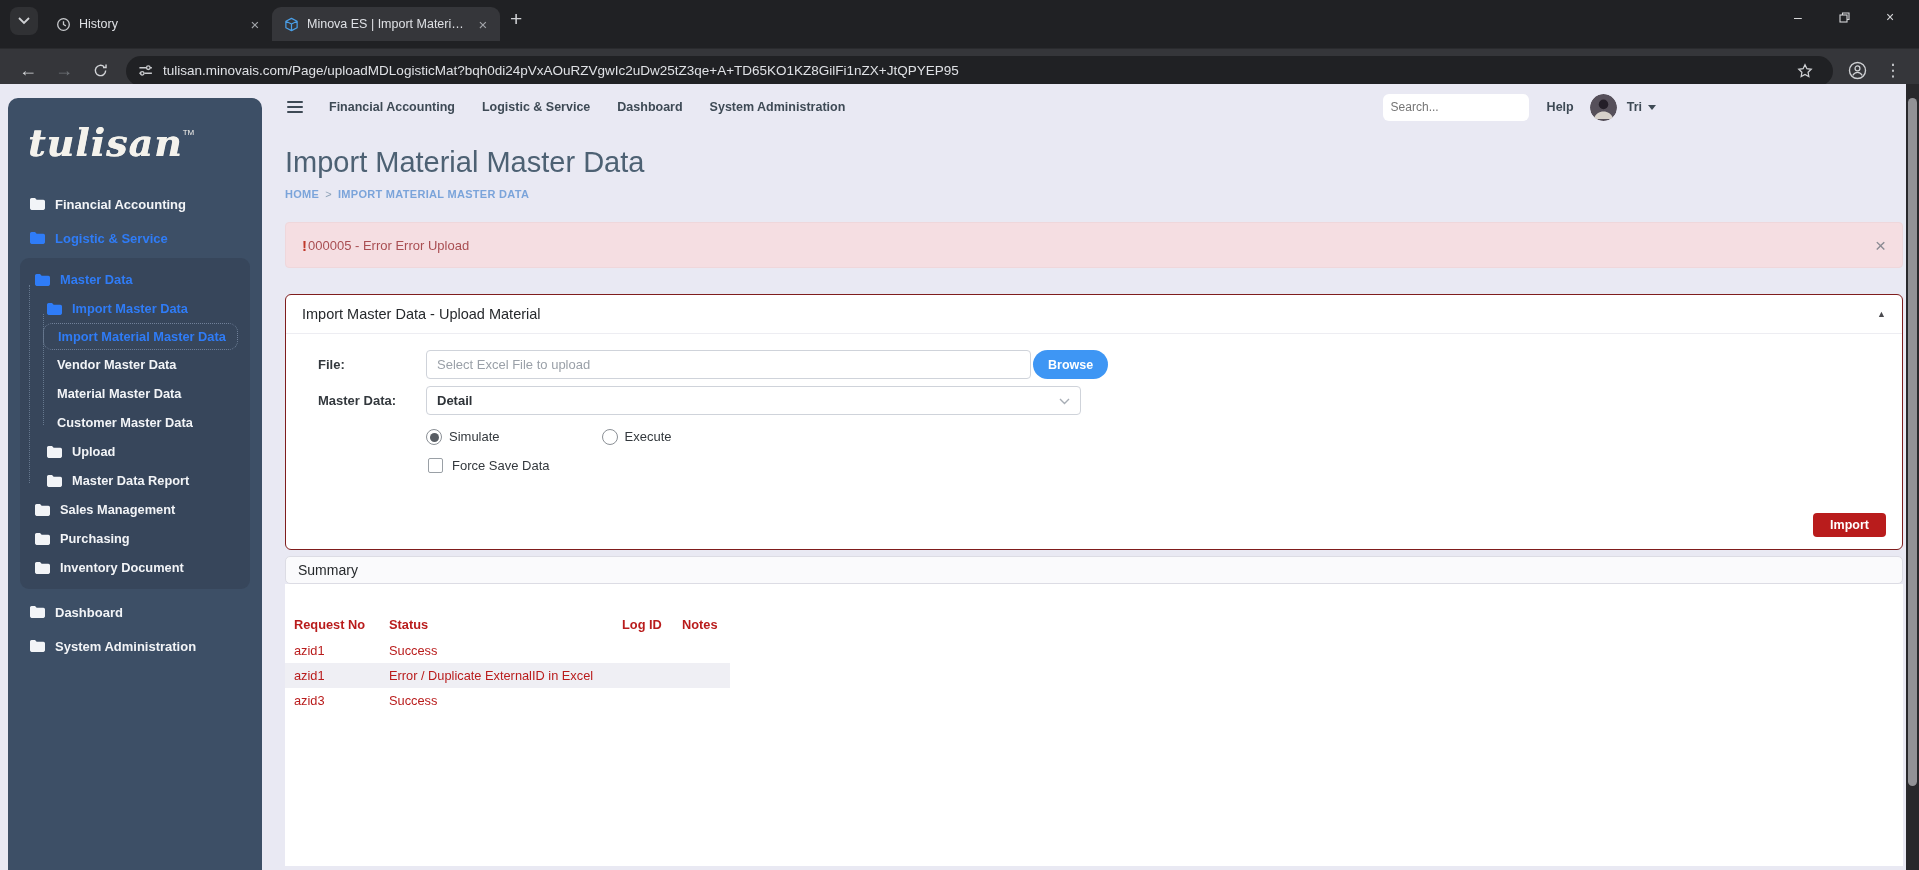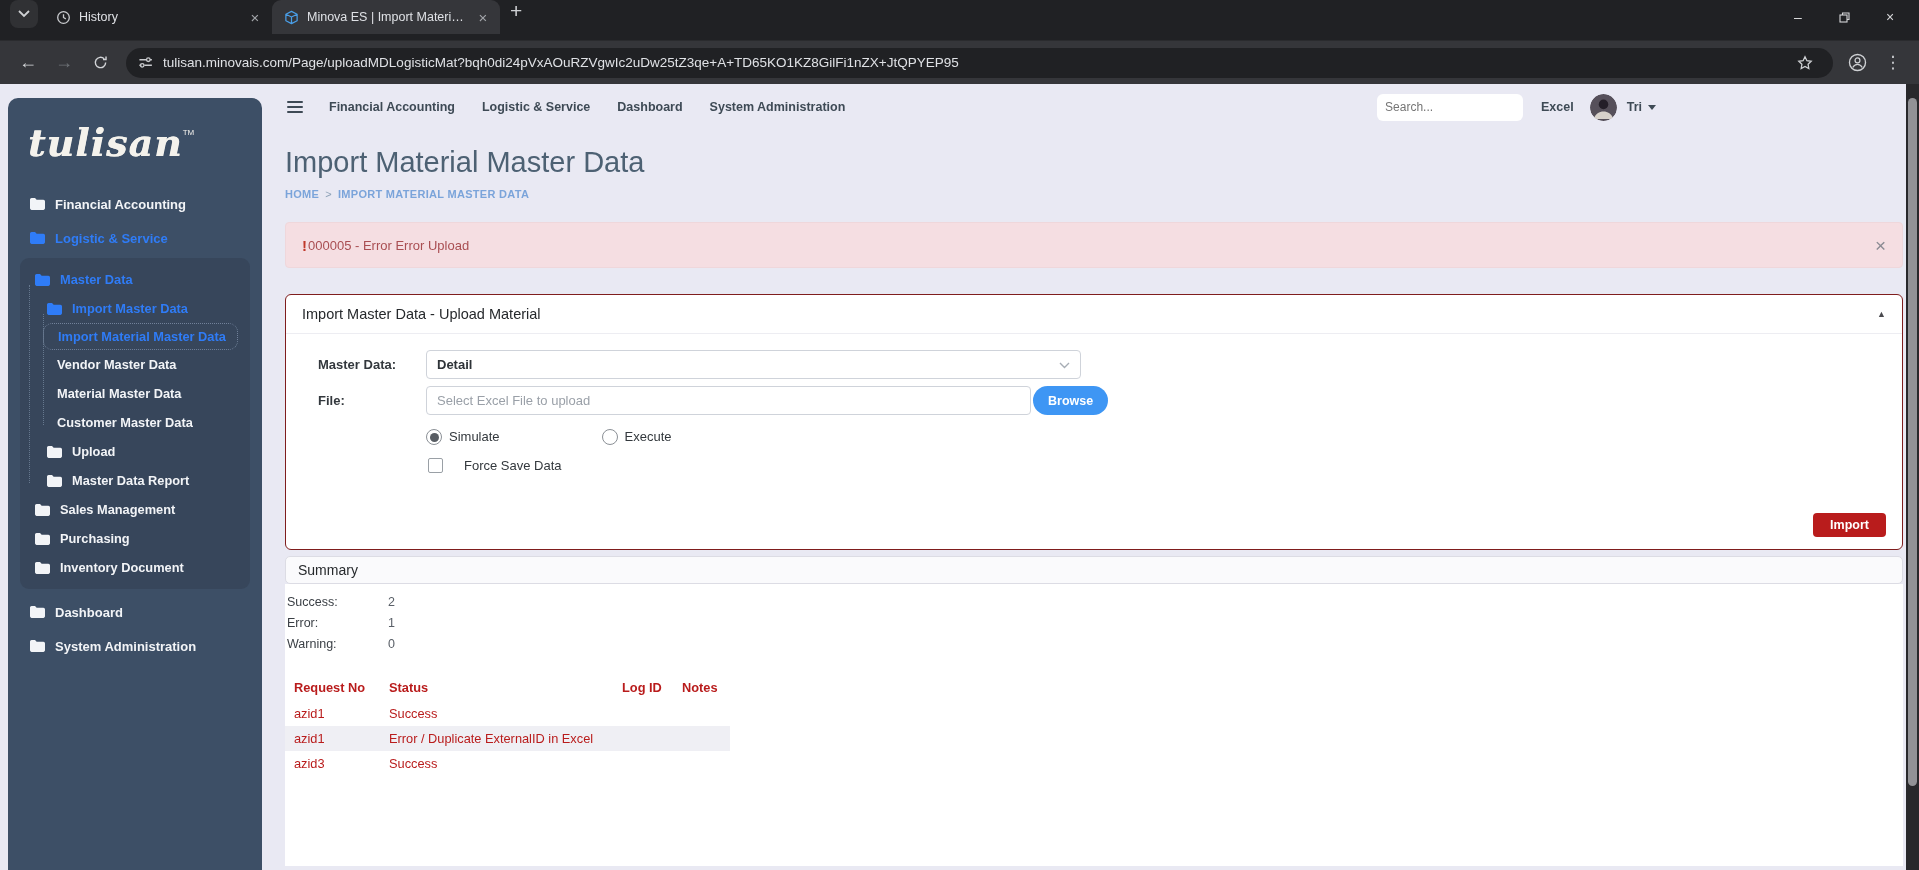--- a/index.html
+++ b/index.html
@@ -1,20 +1,20 @@
 <!DOCTYPE html>
 <html><head>
 <meta charset="utf-8">
 <style>
   * { box-sizing: border-box; margin: 0; padding: 0; }
   html,body { width:1919px; height:870px; overflow:hidden; }
   body { font-family:"Liberation Sans", sans-serif; position:relative; background:#e9e9f3; }
 
   
-  .tabstrip { height:40px; background:#202124; display:flex; align-items:flex-start; padding:0 6px; }
+  .tabstrip { height:48px; background:#202124; display:flex; align-items:center; padding:0 6px; }
   .tab-search-btn { width:28px; height:28px; margin:0 6px 6px 4px; border-radius:8px; background:#303134;
     display:flex; align-items:center; justify-content:center; }
   .tab { width:228px; height:34px; display:flex; align-items:center; gap:8px; padding:0 8px 0 12px;
     color:#dfe1e5; font-size:12.5px; border-radius:9px 9px 0 0; white-space:nowrap; }
   .tab .tab-title { overflow:hidden; text-overflow:ellipsis; flex:1; }
   .tab.active { background:#35363a; }
   .tab-close { width:18px; height:18px; border-radius:50%; display:flex; align-items:center; justify-content:center;
     color:#a3a6aa; font-size:15px; line-height:1; }
   .newtab-btn { color:#cfd1d4; font-size:21px; margin:0 0 11px 10px; line-height:1; }
   .win-controls { margin-left:auto; display:flex; align-self:flex-start; height:34px; }
@@ -97,21 +97,21 @@
   .file-input { width:605px; height:29px; border:1px solid #cfd3da; border-radius:4px; padding:0 10px; font-size:13px;
     color:#333; font-family:"Liberation Sans", sans-serif; outline:none; }
   .file-input::placeholder { color:#9aa0a8; }
   .browse-btn { height:29px; margin-left:2px; background:#3e96f4; color:#fff; border:none; border-radius:15px;
     padding:0 15px; font-size:12.5px; font-weight:600; font-family:"Liberation Sans", sans-serif; }
   .option-row { margin:14px 0 0 108px; display:flex; align-items:center; font-size:13px; color:#33383d; }
   .radio-group { display:flex; align-items:flex-start; gap:7px; }
   .radio-group + .radio-group { margin-left:102px; }
   .radio { width:16px; height:16px; border-radius:50%; border:1.5px solid #8b9096; background:#fff; position:relative; flex:none; }
   .radio.checked::after { content:""; position:absolute; inset:2.5px; border-radius:50%; background:#585d63; }
-  .checkbox-row { margin:13px 0 0 110px; display:flex; align-items:center; gap:21px; font-size:13px; color:#33383d; }
+  .checkbox-row { margin:13px 0 0 110px; display:flex; align-items:center; gap:9px; font-size:13px; color:#33383d; }
   .checkbox { width:15px; height:15px; border:1.5px solid #9aa0a6; border-radius:2px; background:#fff; flex:none; }
   .import-row { display:flex; justify-content:flex-end; margin:40px 0 2px; }
   .import-btn { background:#b91c1c; color:#fff; border:none; border-radius:4px; height:24px; padding:0 17px;
     font-size:12.5px; font-weight:600; font-family:"Liberation Sans", sans-serif; }
 
   .summary-header { margin-top:6px; height:28px; border:1px solid #dcdce4; border-radius:5px; background:#fafafc;
     display:flex; align-items:center; padding:0 12px; font-size:14px; color:#26292c; }
   .summary-body { background:#fff; min-height:282px; padding-top:7px; }
   .stat-row { display:flex; height:21px; align-items:center; font-size:12.5px; }
   .stat-label { width:103px; padding-left:2px; color:#3a3f45; }
@@ -344,21 +344,21 @@
         <a href="#">System Administration</a>
       </div>
     <div class="topnav-right">
       <div class="search-box">
         <input type="text" placeholder="Search..." style="">
         <svg width="14" height="14" viewBox="0 0 16 16">
           <circle cx="7" cy="7" r="4.6" fill="none" stroke="#5a6068" stroke-width="1.4"></circle>
           <path d="M10.5 10.5L14 14" stroke="#5a6068" stroke-width="1.4"></path>
         </svg>
       </div>
-      <a class="help-link" href="#">Excel</a>
+      <a class="help-link" href="#">Help</a>
       <div class="avatar">
         <svg width="27" height="27" viewBox="0 0 26 26">
           <circle cx="13" cy="13" r="13" fill="#56505a"></circle>
           <circle cx="13" cy="10" r="4.6" fill="#241f28"></circle>
           <path d="M3.5 24c1.8-5 5.5-7.2 9.5-7.2s7.7 2.2 9.5 7.2z" fill="#d8d2cb"></path>
         </svg>
       </div>
       <span class="user-name">Tri</span>
       <span class="caret-down"></span>
     </div>
@@ -375,35 +375,35 @@
       <span class="alert-msg">000005 - Error Error Upload</span>
       <span class="alert-close">×</span>
     </div>
 
     <div class="panel">
       <div class="panel-header">
         <span>Import Master Data - Upload Material</span>
         <span class="panel-caret">▲</span>
       </div>
       <div class="panel-body">
+        <div class="frow">
+          <div class="flabel">File:</div>
+          <input class="file-input" type="text" placeholder="Select Excel File to upload" style="">
+          <button class="browse-btn">Browse</button>
+        </div>
         <div class="frow">
           <div class="flabel">Master Data:</div>
           <div class="select-box">
             <span>Detail</span>
             <span class="sel-chevron">
               <svg width="11" height="7" viewBox="0 0 11 7">
                   <path d="M1 1l4.5 4.5L10 1" stroke="#a7adb5" stroke-width="1.4" fill="none"></path>
                 </svg>
             </span>
           </div>
-        </div>
-        <div class="frow">
-          <div class="flabel">File:</div>
-          <input class="file-input" type="text" placeholder="Select Excel File to upload" style="">
-          <button class="browse-btn">Browse</button>
         </div>
         <div class="option-row">
           <label class="radio-group">
             <span class="radio checked"></span>
             <span>Simulate</span>
           </label>
           <label class="radio-group">
             <span class="radio"></span>
             <span>Execute</span>
           </label>
@@ -415,37 +415,20 @@
         <div class="import-row">
           <button class="import-btn">Import</button>
         </div>
       </div>
     </div>
 
     <div class="summary-header">
       <span>Summary</span>
     </div>
     <div class="summary-body">
-      <div>
-
-          <div class="stat-row">
-            <span class="stat-label">Success:</span>
-            <span class="stat-value">2</span>
-          </div>
-
-          <div class="stat-row">
-            <span class="stat-label">Error:</span>
-            <span class="stat-value">1</span>
-          </div>
-
-          <div class="stat-row">
-            <span class="stat-label">Warning:</span>
-            <span class="stat-value">0</span>
-          </div>
-        </div>
       <table class="result-table">
         <colgroup>
             <col class="col-req">
             <col class="col-status">
             <col class="col-log">
             <col class="col-notes">
           </colgroup>
         <thead>
           <tr>
 

